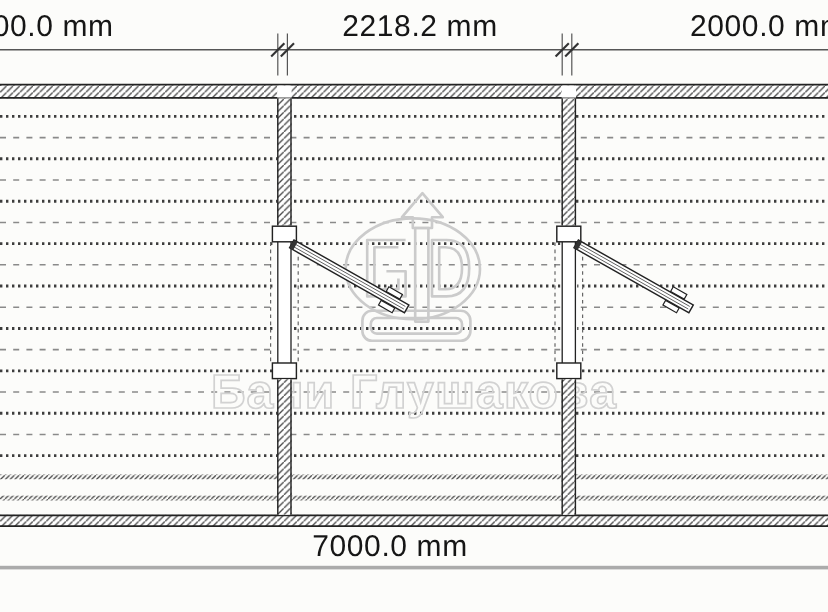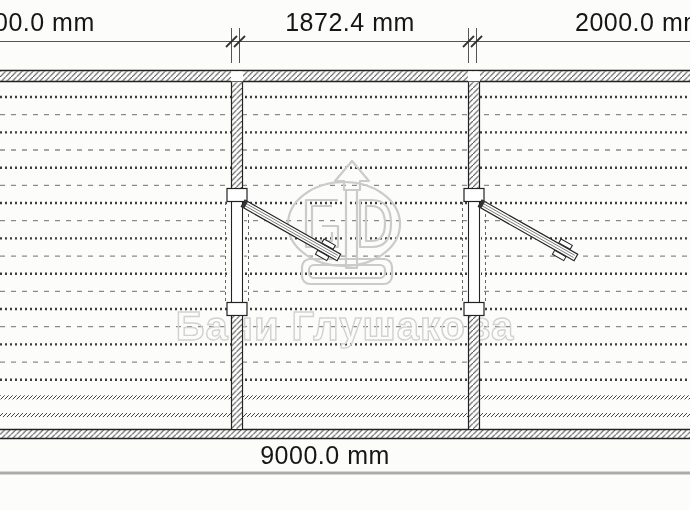--- a/index.html
+++ b/index.html
@@ -143,16 +143,16 @@
       <line x1="476.5" y1="28" x2="476.5" y2="63" stroke="#555" stroke-width="1"></line>
       <line x1="226" y1="47" x2="237" y2="36" stroke="#333" stroke-width="1.8"></line>
       <line x1="234" y1="47" x2="245" y2="36" stroke="#333" stroke-width="1.8"></line>
       <line x1="463" y1="47" x2="474" y2="36" stroke="#333" stroke-width="1.8"></line>
       <line x1="471" y1="47" x2="482" y2="36" stroke="#333" stroke-width="1.8"></line>
       <rect x="0" y="471.5" width="690" height="3" fill="#ababab"></rect>
     </g>
   </svg>
 
   <div class="dim-label" style="left:-6px;top:8px;">00.0 mm</div>
-  <div class="dim-label center" style="left:285px;top:8px;width:130px;">1872.4 mm</div>
+  <div class="dim-label center" style="left:285px;top:8px;width:130px;">2218.2 mm</div>
   <div class="dim-label" style="left:575px;top:8px;">2000.0 mm</div>
-  <div class="dim-label center" style="left:259px;top:441px;width:132px;">9000.0 mm</div>
+  <div class="dim-label center" style="left:259px;top:441px;width:132px;">7000.0 mm</div>
 </div>
 
 </body></html>

